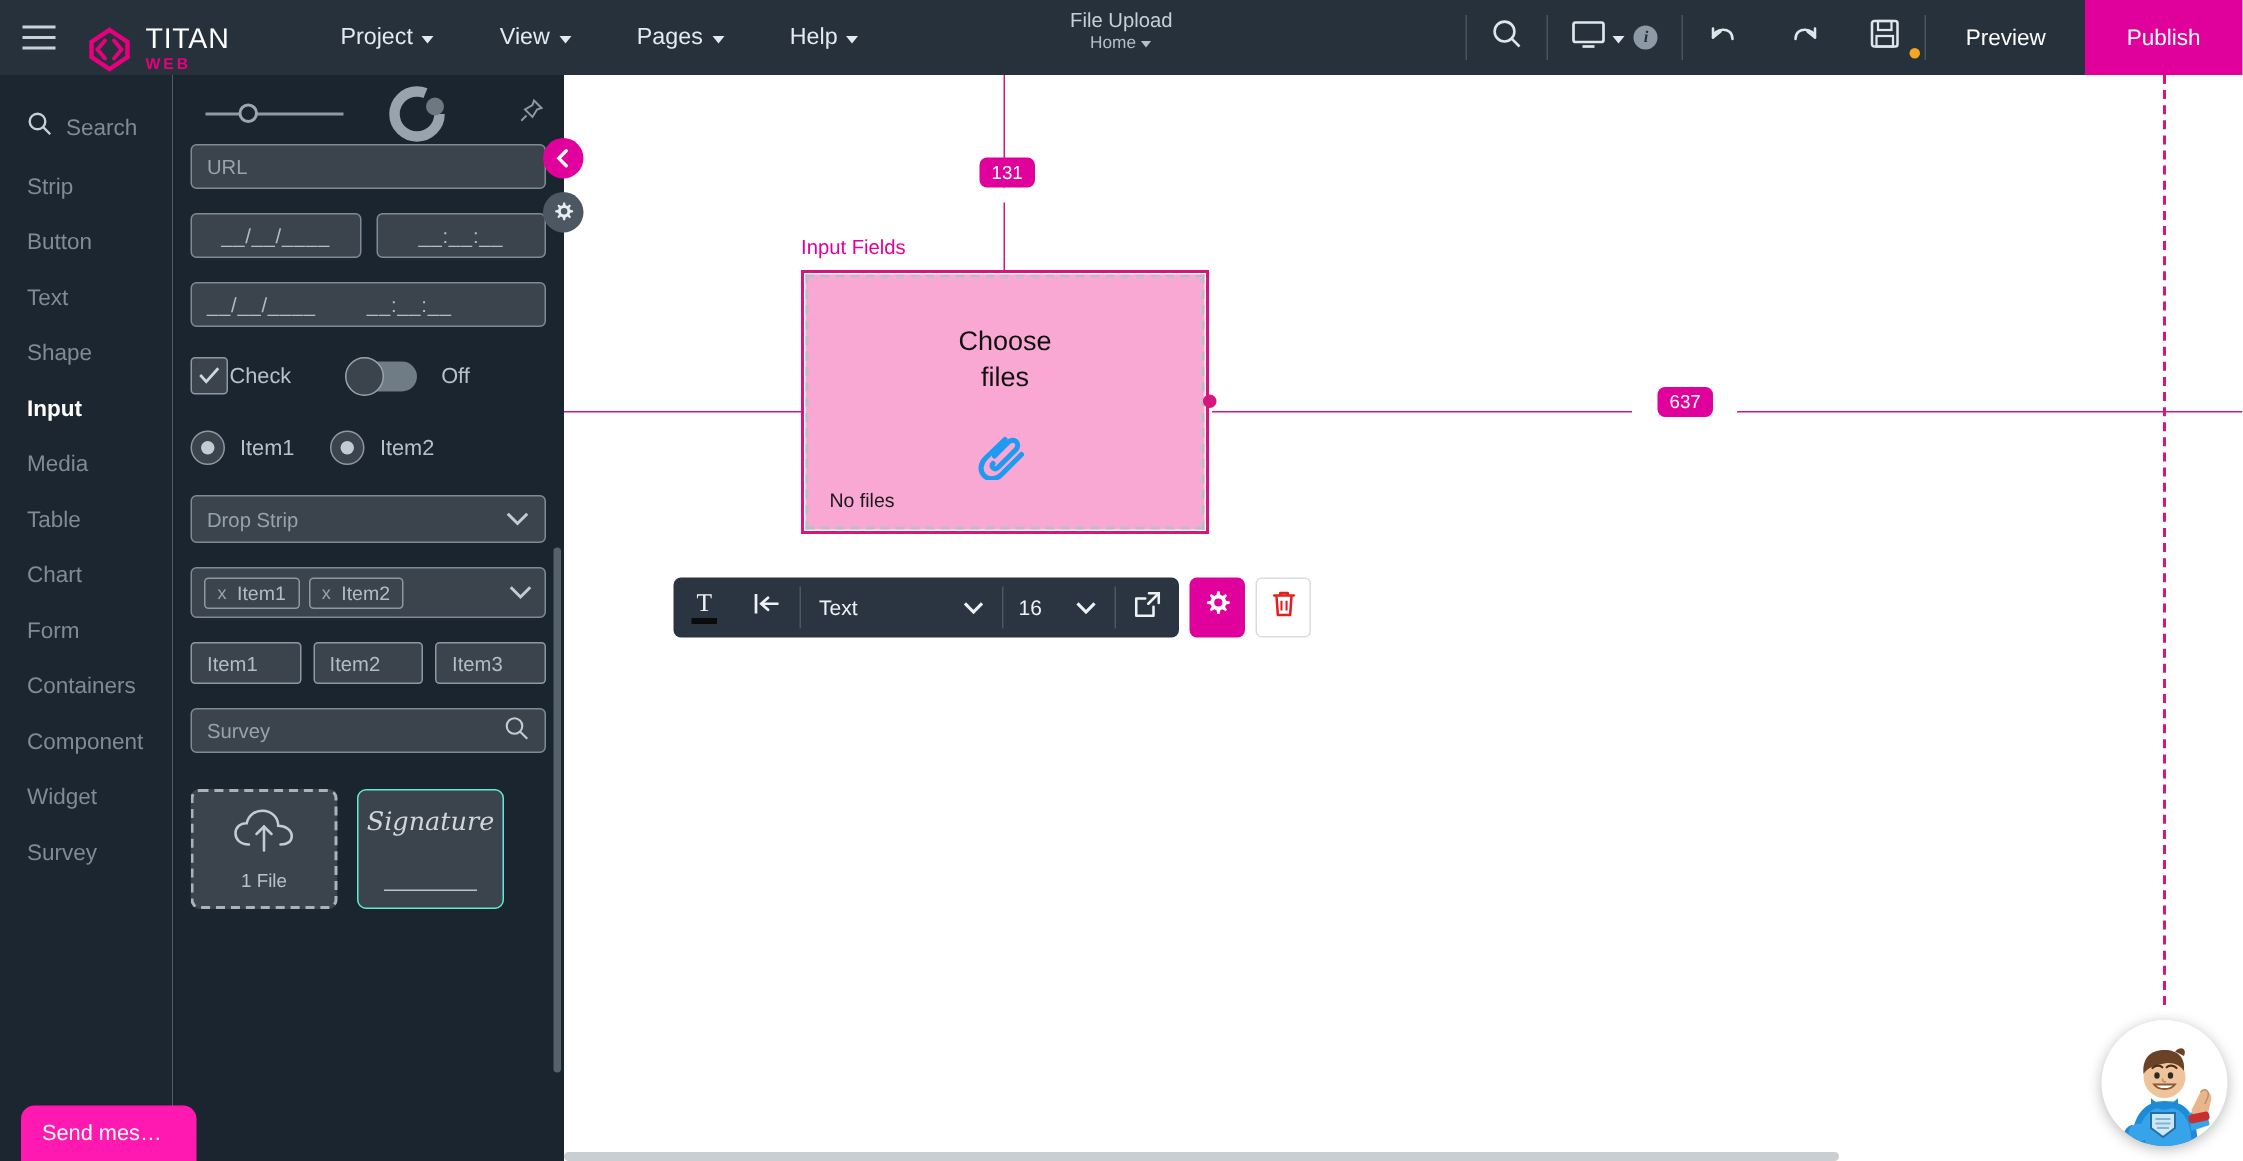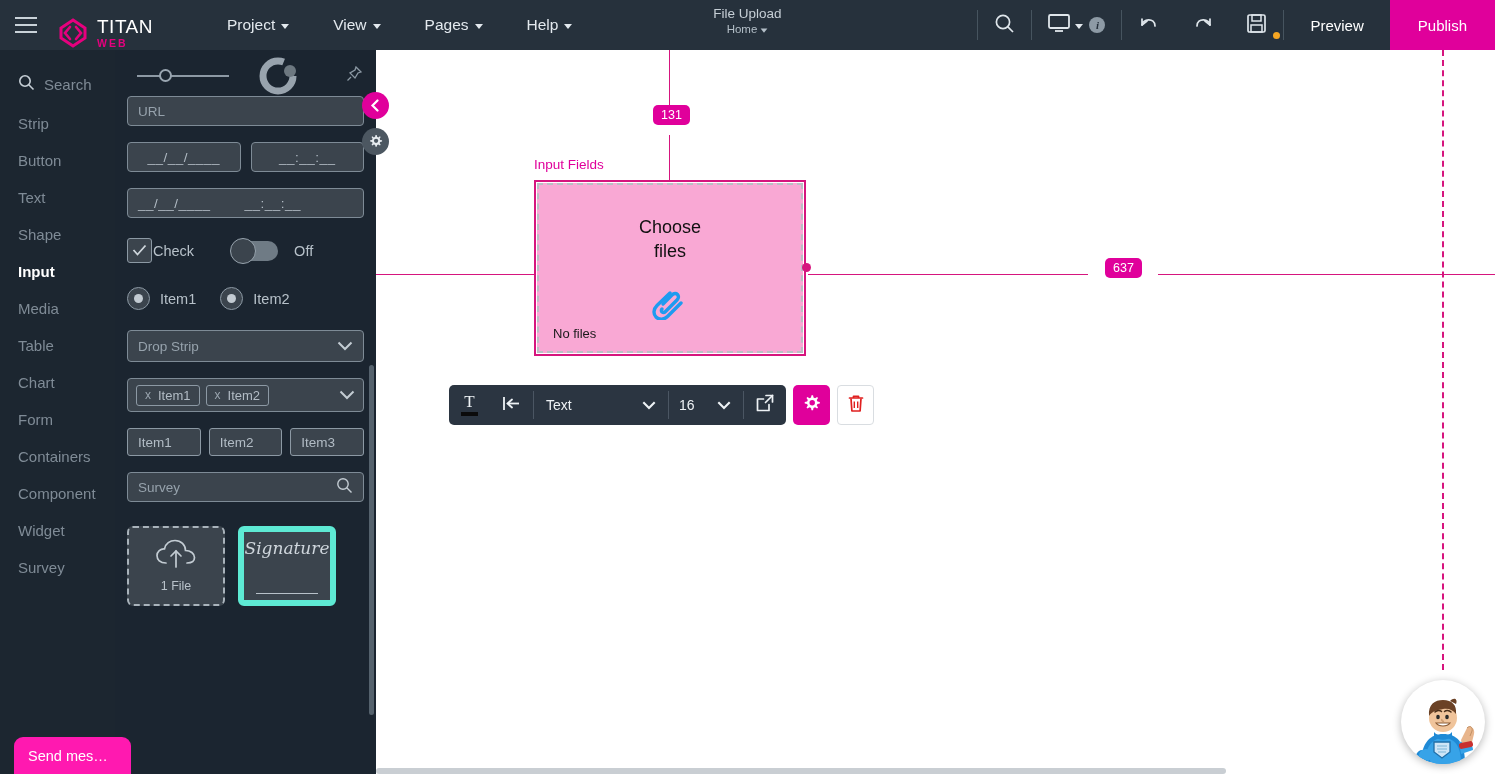--- a/index.html
+++ b/index.html
@@ -108,21 +108,21 @@
      display:flex; align-items:center; gap: 7px; background:#3b444d; }
   .chip .x { color:#9aa5af; font-size: 12px; }
   .btnrow { display:flex; gap: 8px; }
   .sqbtn { flex:1; height: 28px; border:1px solid #8c99a4; border-radius:3px; background:#3b444d;
      color:#b2bcc5; font-size:13.5px; display:flex; align-items:center; padding-left: 10px;}
 
   .dropzones { display:flex; gap: 13px; margin-top: 24px;}
   .dz { width: 98px; height: 80px; border-radius: 6px; background:#3b444d;
      display:flex; flex-direction:column; align-items:center; justify-content:center; gap: 6px;}
   .dz.dashed { border: 2px dashed #a9b3bb; }
-  .dz.solid { border: 6px solid #5eead4; gap: 28px; }
+  .dz.solid { border: 1px solid #5eead4; gap: 28px; }
   .dz-label { color:#b9c2ca; font-size: 12.5px; text-align: center; }
   .sig { font-family: "DejaVu Serif", serif; font-style: italic; color:#cfd6dc; font-size: 17px; }
   .sigline { width: 62px; height: 1px; background:#b7c1c9; margin-top: 7px;}
 
   .panel-scroll { position:absolute; right: 2px; top: 0; width: 5px; height: 724px; background: transparent;}
   .panel-scroll i { position:absolute; left:0; top: 315px; width: 5px; height: 350px; background: #55626d; border-radius: 3px; display:block;}
 
   .collapse-btn { position: absolute; left: 362px; top: 92px; width: 27px; height: 27px;
      border-radius: 50%; background: #e0009b; color:#fff; display:flex; align-items:center;
      justify-content:center; z-index: 40; cursor:pointer;}

